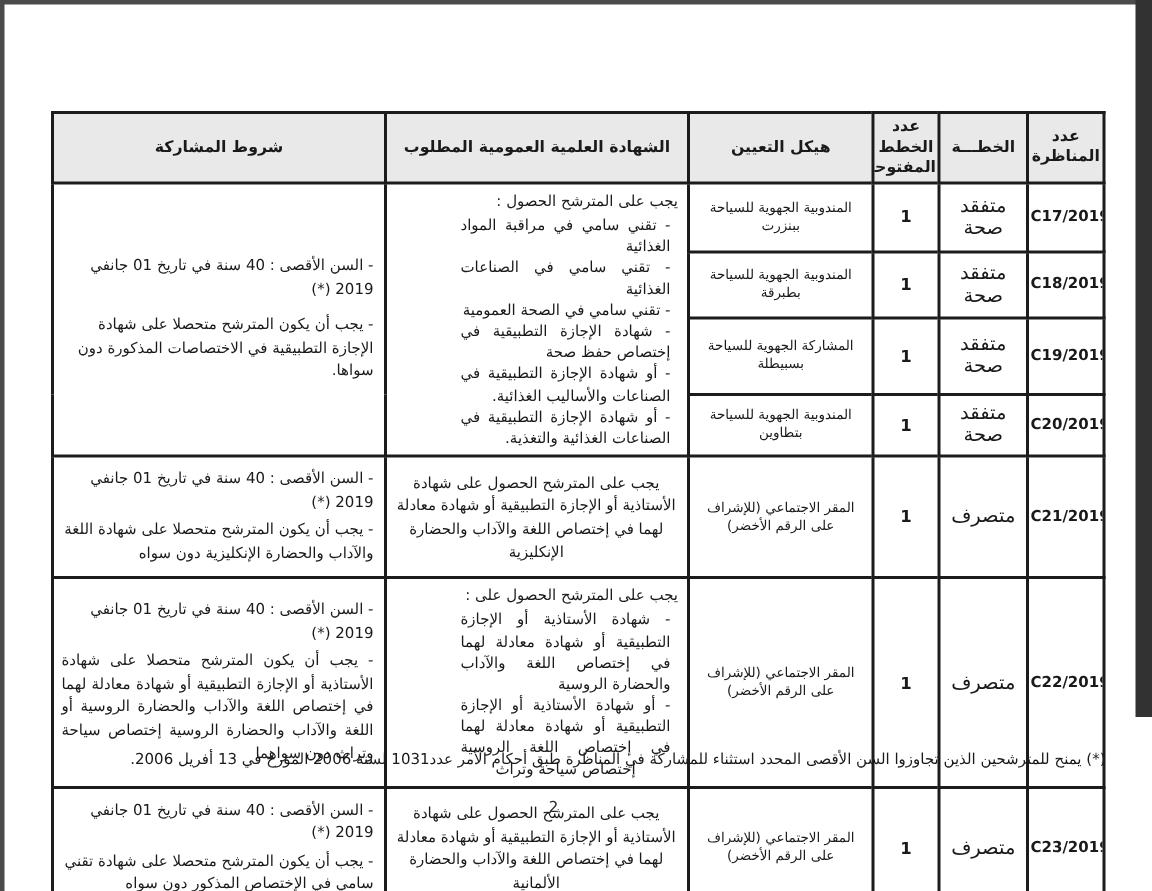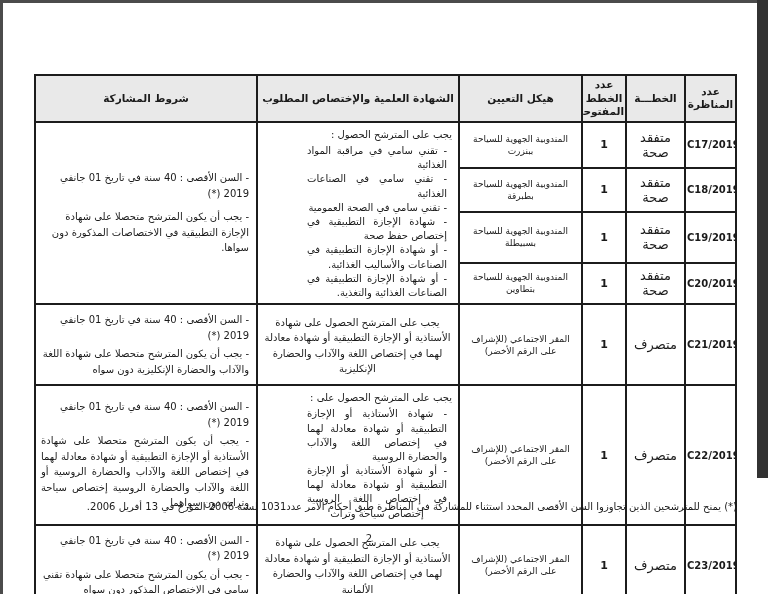--- a/index.html
+++ b/index.html
@@ -55,21 +55,21 @@
     <col style="width:123px">
       <col style="width:202px">
       <col style="width:222px">
   </colgroup>
   <thead>
     <tr>
       <th>عدد المناظرة</th>
       <th>الخطـــة</th>
       <th>عدد الخطط المفتوحة</th>
       <th>هيكل التعيين</th>
-      <th>الشهادة العلمية والإختصاص المطلوب</th>
+      <th>الشهادة العلمية العمومية المطلوب</th>
       <th>شروط المشاركة</th>
     </tr>
   </thead>
   <tbody>
 
     <tr style="height:40px">
       <td class="num-cell">C17/2019</td>
       <td class="plan-cell">متفقد صحة</td>
       <td class="open-cell">1</td>
       <td class="struct-cell">المندوبية الجهوية للسياحة ببنزرت</td>
@@ -90,21 +90,21 @@
     <tr style="height:38px">
       <td class="num-cell">C18/2019</td>
       <td class="plan-cell">متفقد صحة</td>
       <td class="open-cell">1</td>
       <td class="struct-cell">المندوبية الجهوية للسياحة بطبرقة</td>
     </tr>
     <tr style="height:44px">
       <td class="num-cell">C19/2019</td>
       <td class="plan-cell">متفقد صحة</td>
       <td class="open-cell">1</td>
-      <td class="struct-cell">المندوبية الجهوية للسياحة بسبيطلة</td>
+      <td class="struct-cell">المشاركة الجهوية للسياحة بسبيطلة</td>
     </tr>
     <tr style="height:36px">
       <td class="num-cell">C20/2019</td>
       <td class="plan-cell">متفقد صحة</td>
       <td class="open-cell">1</td>
       <td class="struct-cell">المندوبية الجهوية للسياحة بتطاوين</td>
     </tr>
 
     <tr style="height:64px">
       <td class="num-cell">C21/2019</td>

